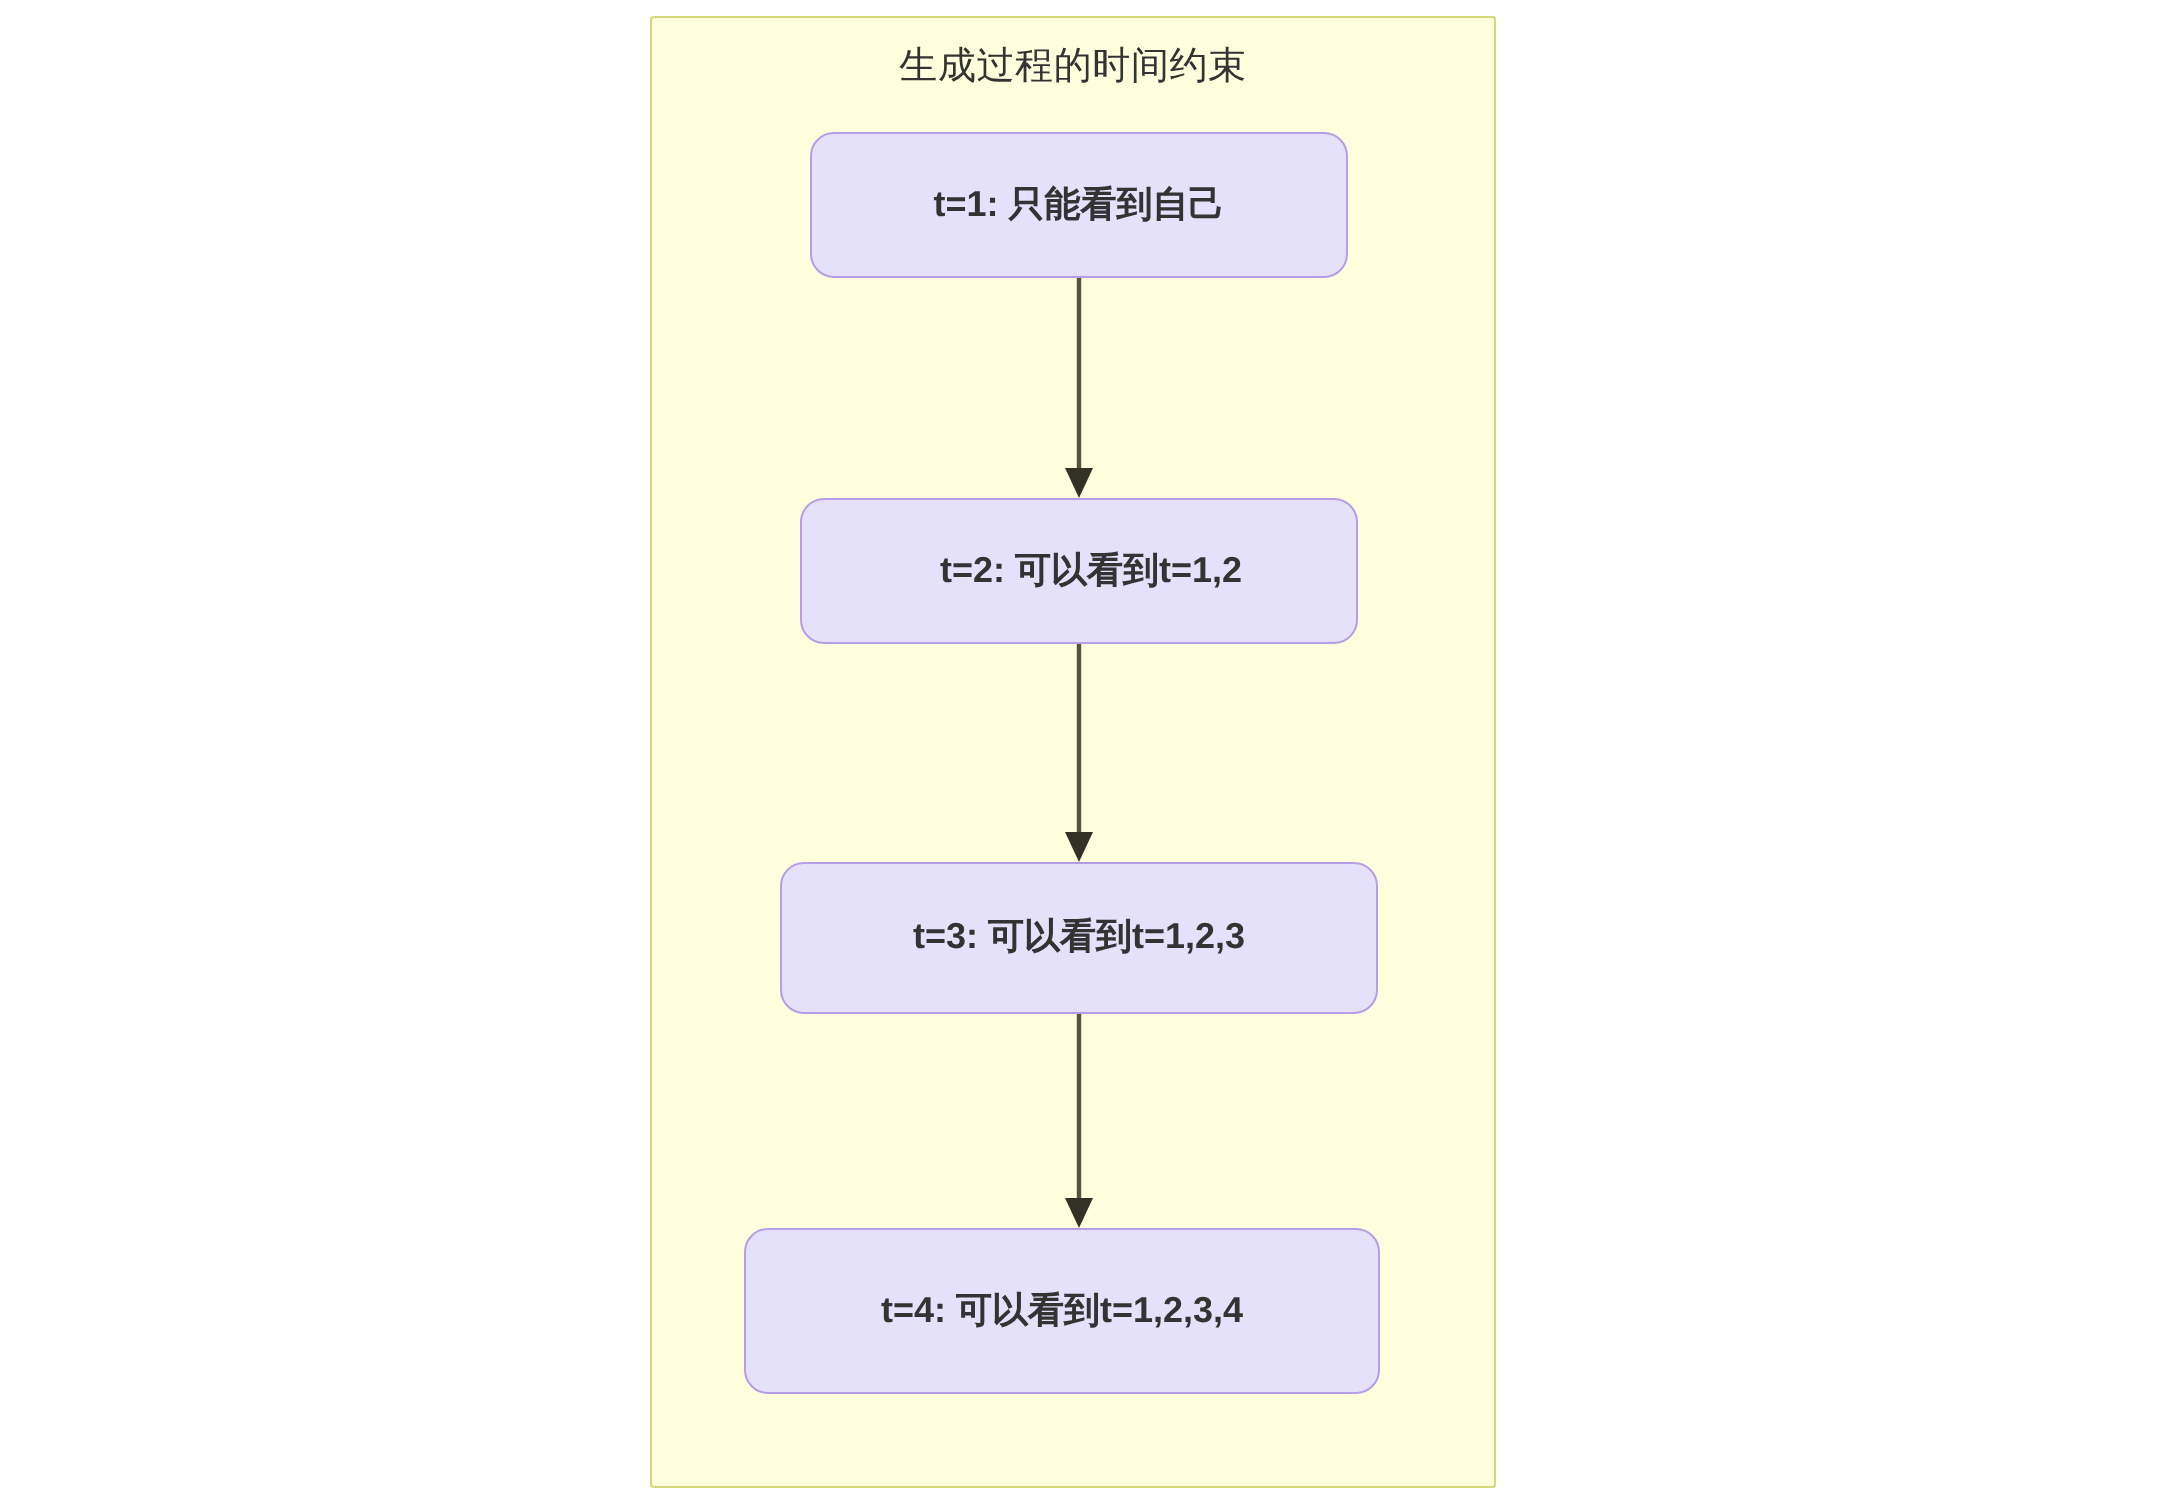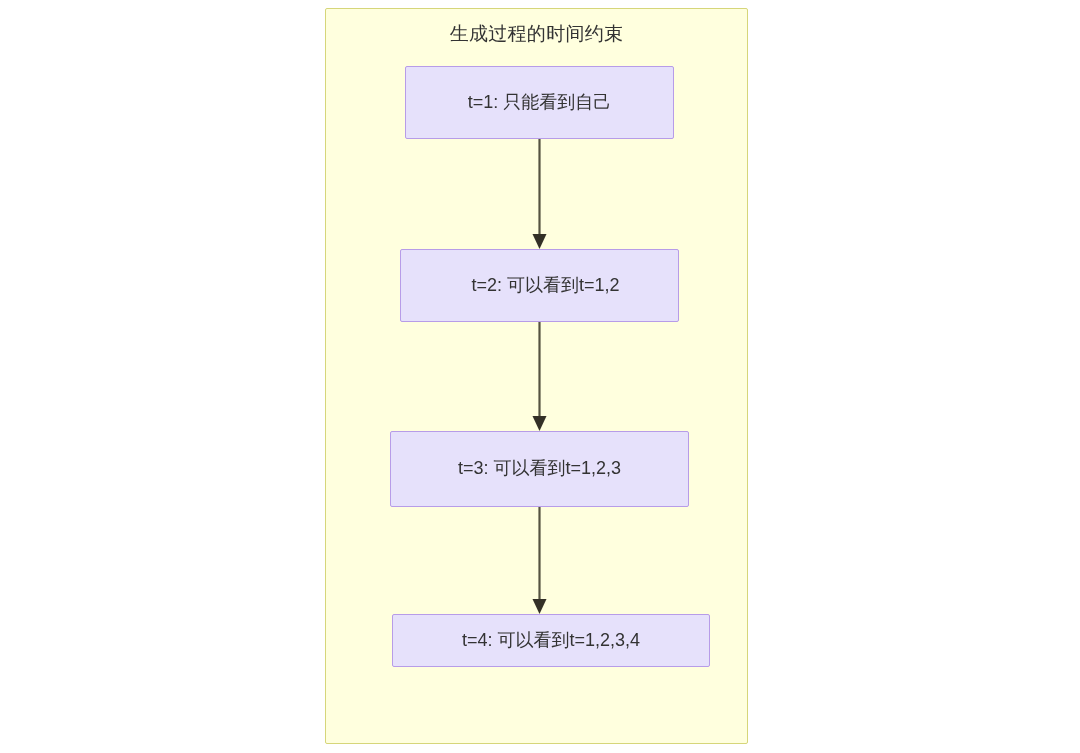--- a/index.html
+++ b/index.html
@@ -46,35 +46,36 @@
     line-height: 26px;
     color: #333333;
     letter-spacing: 0.3px;
   }
 
   
   .node {
     position: absolute;
     background: #e6e1fb;
     border: 1.6px solid #b79ce8;
-    border-radius: 2px;
+    border-radius: 12px;
     box-sizing: border-box;
     display: flex;
     align-items: center;
     justify-content: center;
     color: #333333;
     font-size: 18px;
     line-height: 1.3;
     white-space: nowrap;
+    font-weight: bold;
   }
 
   #node-t1 { left: 405px; top: 66px;  width: 269px; height: 73px; }
   #node-t2 { left: 400px; top: 249px; width: 279px; height: 73px; padding-left: 12px; }
   #node-t3 { left: 390px; top: 431px; width: 299px; height: 76px; }
-  #node-t4 { left: 392px; top: 614px; width: 318px; height: 53px; }
+  #node-t4 { left: 372px; top: 614px; width: 318px; height: 83px; }
 
   
   .edge-svg {
     position: absolute;
     left: 0;
     top: 0;
     width: 1080px;
     height: 753px;
     pointer-events: none;
   }

